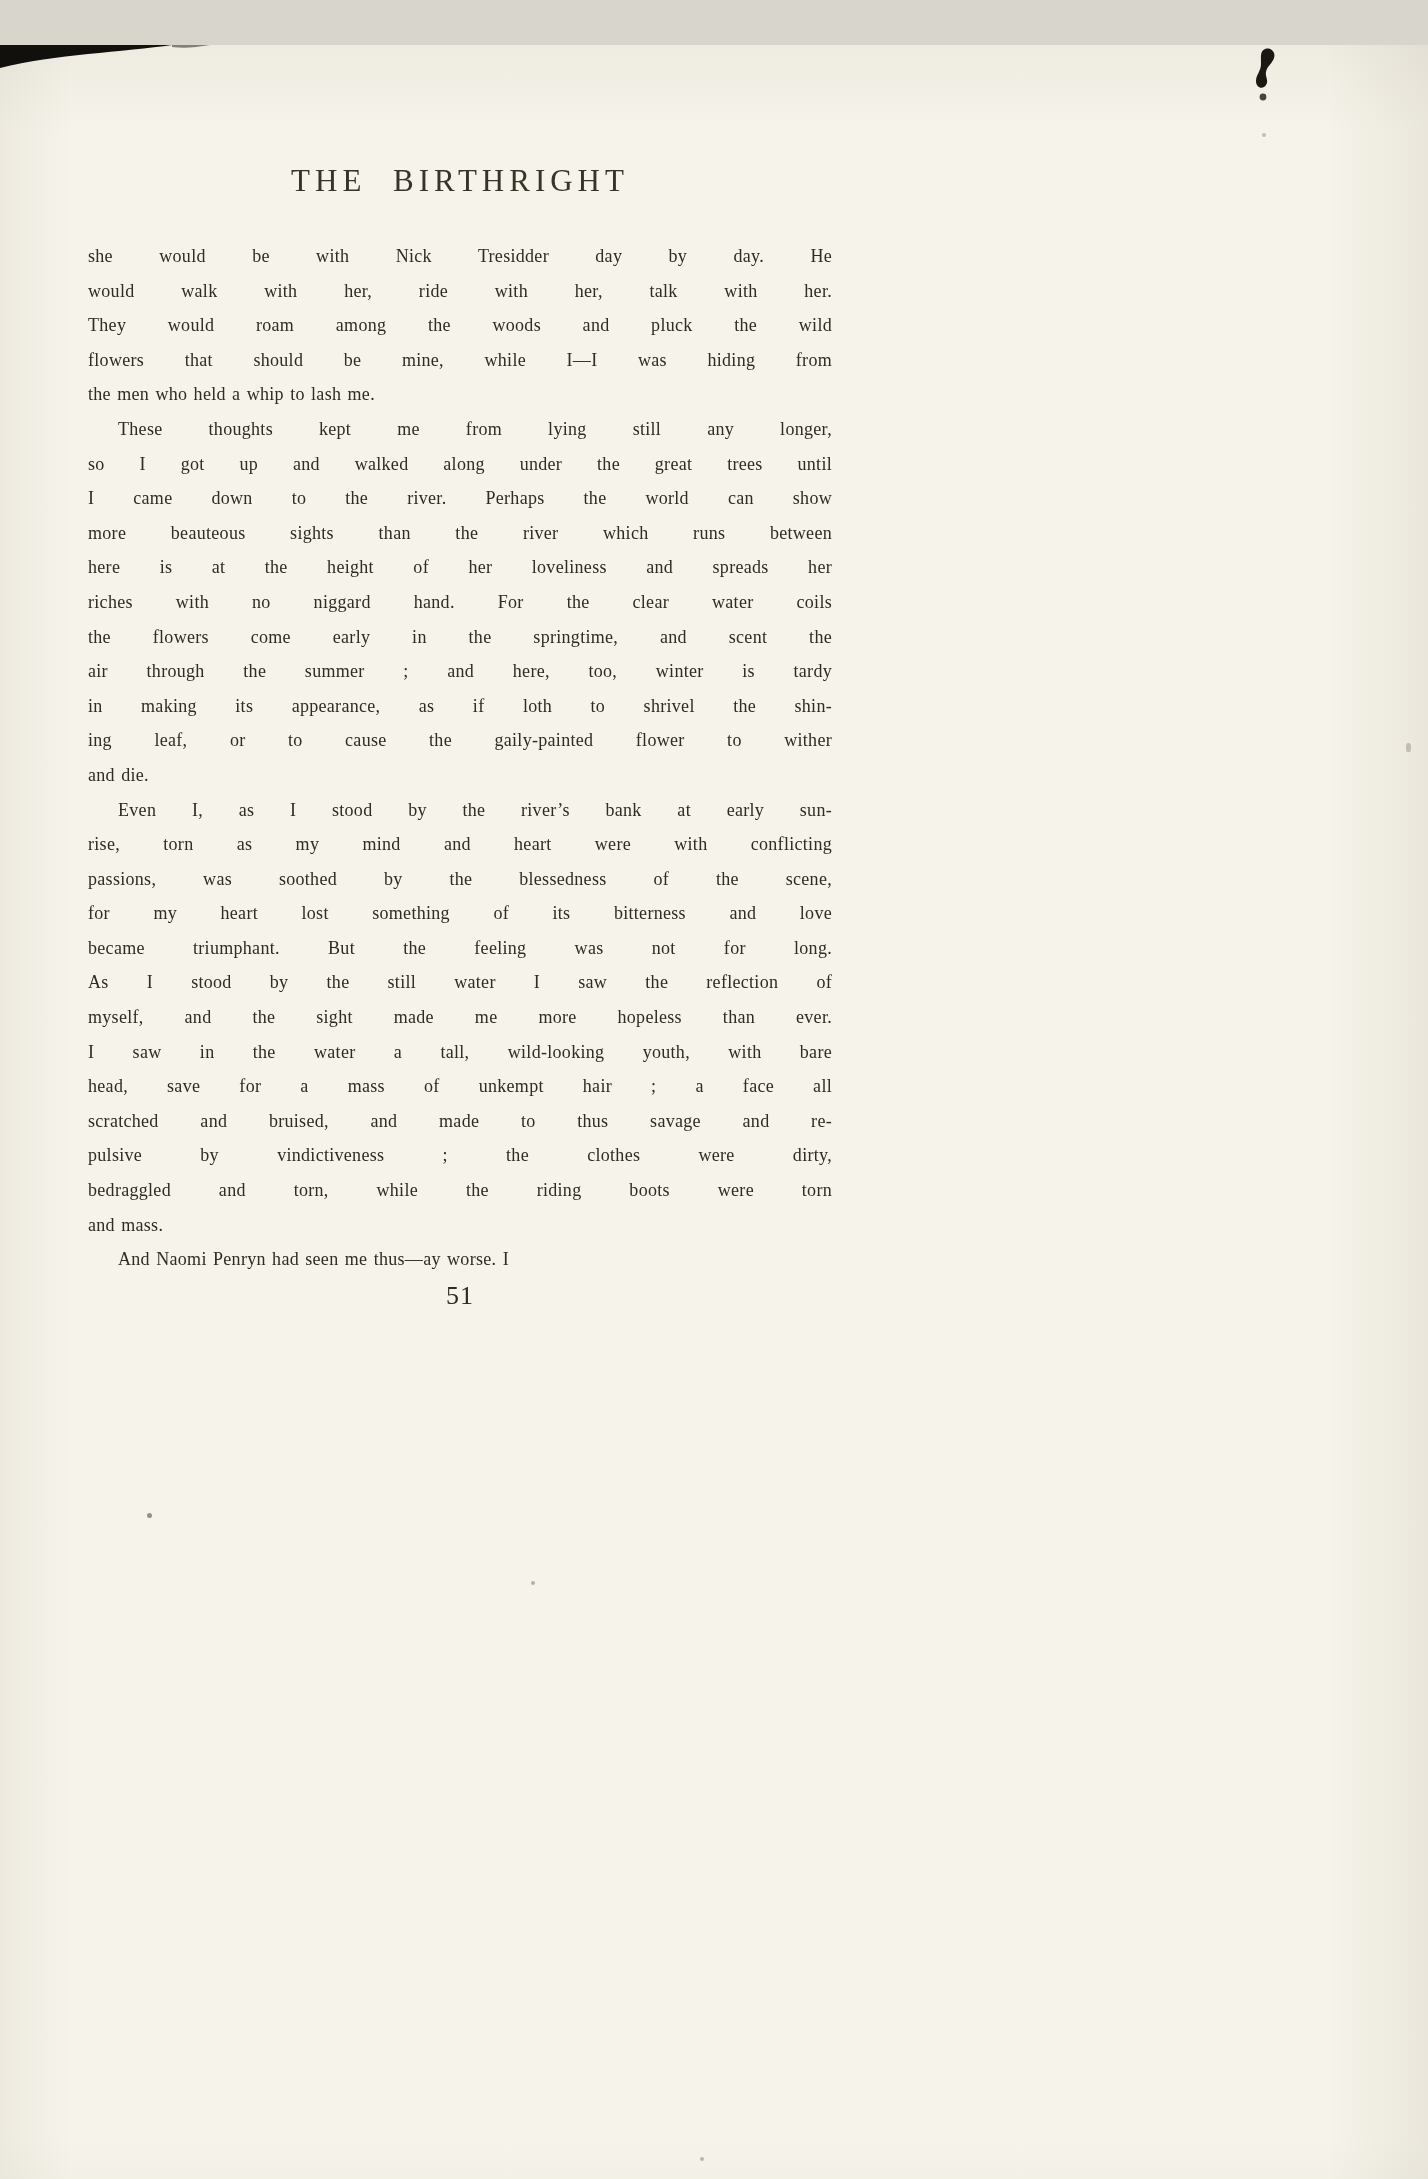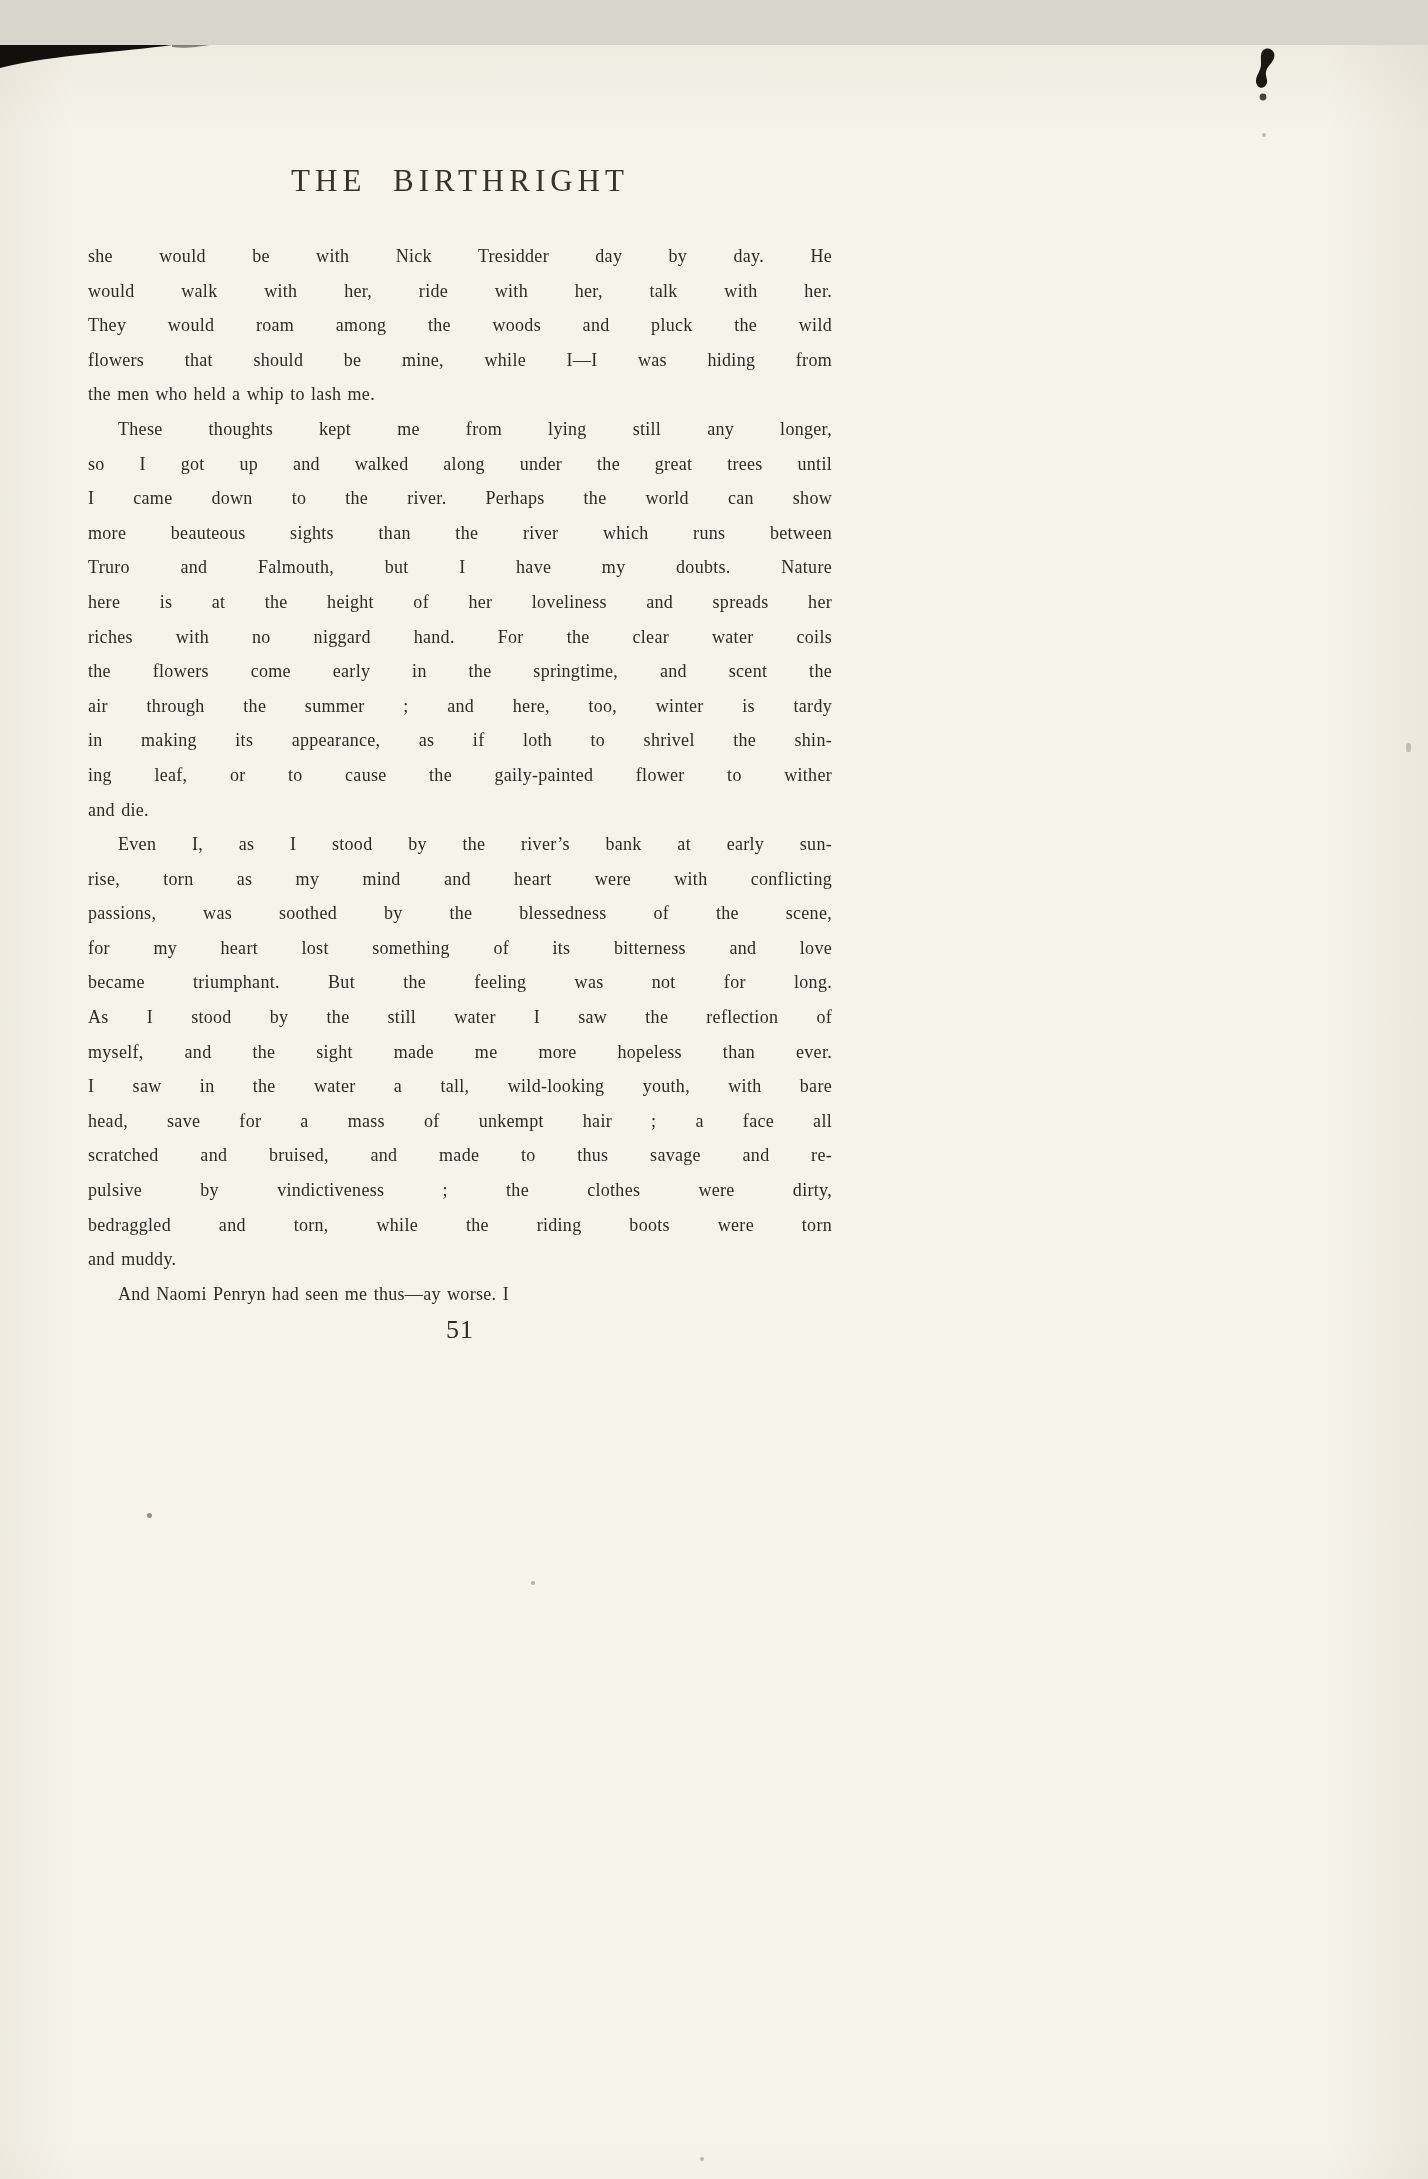--- a/index.html
+++ b/index.html
@@ -73,41 +73,40 @@
     <div class="body-text" id="body-text">
         <div class="line">she would be with Nick Tresidder day by day. He</div>
         <div class="line">would walk with her, ride with her, talk with her.</div>
         <div class="line">They would roam among the woods and pluck the wild</div>
         <div class="line">flowers that should be mine, while I—I was hiding from</div>
         <div class="line para-end">the men who held a whip to lash me.</div>
         <div class="line indent">These thoughts kept me from lying still any longer,</div>
         <div class="line">so I got up and walked along under the great trees until</div>
         <div class="line">I came down to the river. Perhaps the world can show</div>
         <div class="line">more beauteous sights than the river which runs between</div>
-        <div class="line">Truro and Falmouth, but I have my doubts. Nature</div>
         <div class="line">here is at the height of her loveliness and spreads her</div>
         <div class="line">riches with no niggard hand. For the clear water coils</div>
         <div class="line">the flowers come early in the springtime, and scent the</div>
         <div class="line">air through the summer ; and here, too, winter is tardy</div>
         <div class="line">in making its appearance, as if loth to shrivel the shin-</div>
         <div class="line">ing leaf, or to cause the gaily-painted flower to wither</div>
         <div class="line para-end">and die.</div>
         <div class="line indent">Even I, as I stood by the river’s bank at early sun-</div>
         <div class="line">rise, torn as my mind and heart were with conflicting</div>
         <div class="line">passions, was soothed by the blessedness of the scene,</div>
         <div class="line">for my heart lost something of its bitterness and love</div>
         <div class="line">became triumphant. But the feeling was not for long.</div>
         <div class="line">As I stood by the still water I saw the reflection of</div>
         <div class="line">myself, and the sight made me more hopeless than ever.</div>
         <div class="line">I saw in the water a tall, wild-looking youth, with bare</div>
         <div class="line">head, save for a mass of unkempt hair ; a face all</div>
         <div class="line">scratched and bruised, and made to thus savage and re-</div>
         <div class="line">pulsive by vindictiveness ; the clothes were dirty,</div>
         <div class="line">bedraggled and torn, while the riding boots were torn</div>
-        <div class="line para-end">and muddy.</div>
+        <div class="line para-end">and mass.</div>
         <div class="line indent para-end">And Naomi Penryn had seen me thus—ay worse. I</div>
       </div>
     <div class="page-number">51</div>
   </div>
 
   <div class="speck" style="left:147px;top:1468px;width:5px;height:5px;opacity:.75;"></div>
   <div class="speck" style="left:531px;top:1536px;width:4px;height:4px;opacity:.5;"></div>
   <div class="speck" style="left:700px;top:2112px;width:4px;height:4px;opacity:.45;"></div>
   <div class="speck" style="left:1406px;top:698px;width:5px;height:9px;opacity:.35;border-radius:40%;"></div>
   <div class="speck" style="left:1262px;top:88px;width:4px;height:4px;opacity:.4;"></div>

